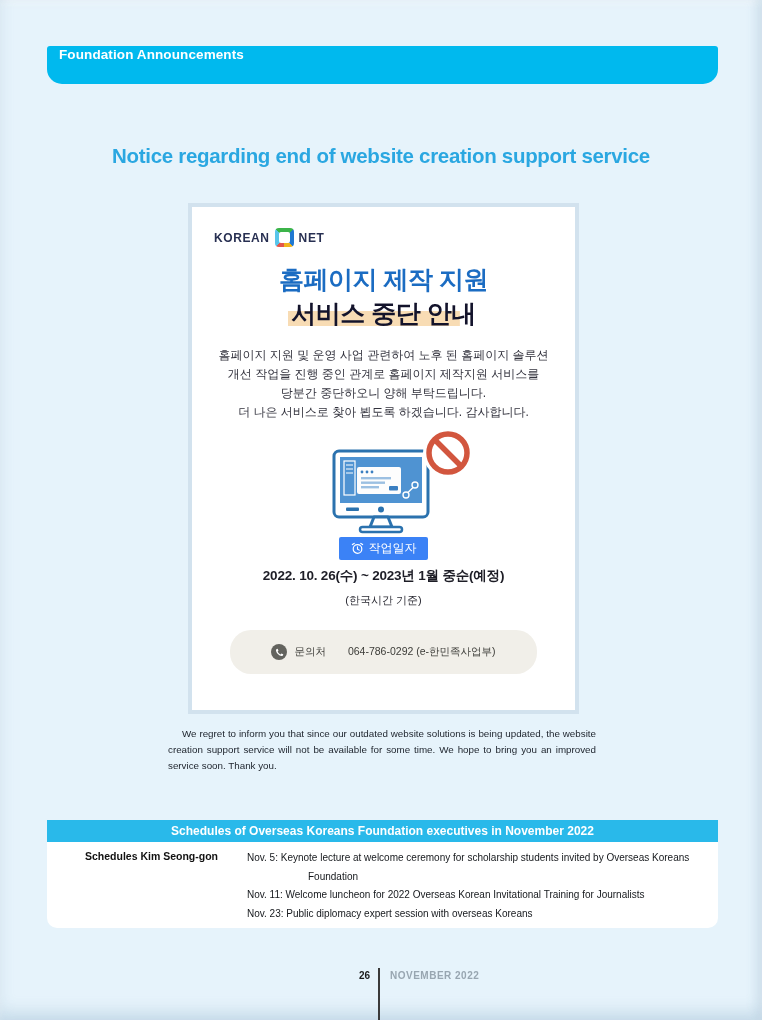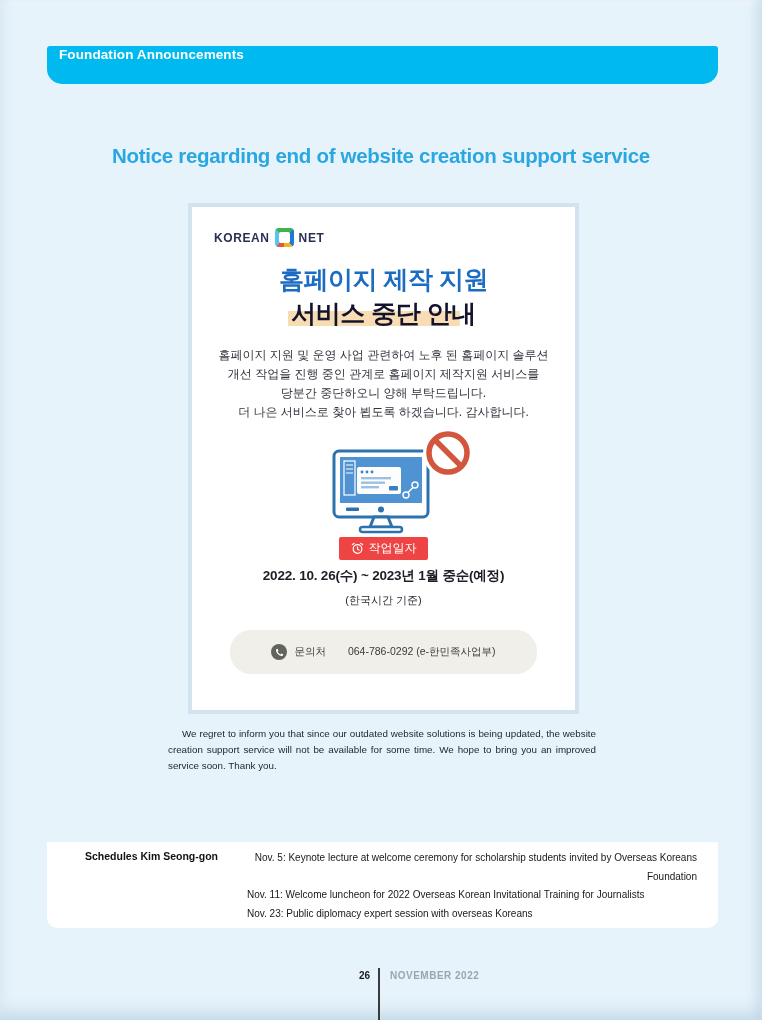--- a/index.html
+++ b/index.html
@@ -37,21 +37,21 @@
   .hl2 { position:absolute; top:90px; left:0; width:100%; text-align:center;
     font-size:25px; font-weight:800; color:#13132b; letter-spacing:-.5px; }
   .hl2 span { padding:0 3px;
     background-image:linear-gradient(#f8dcb4,#f8dcb4);
     background-repeat:no-repeat; background-size:90% 15px; background-position:left 92%; }
   .flyer-body { position:absolute; top:139px; left:0; width:100%; text-align:center;
     font-size:12px; line-height:19px; color:#32323d; }
   .illus { position:absolute; left:134px; top:220px; }
   .date-btn {
     position:absolute; left:147px; top:330px; width:89px; height:23px;
-    background:#ef4444; border-radius:2px; color:#fff; font-size:12px;
+    background:#3b82f6; border-radius:2px; color:#fff; font-size:12px;
     display:flex; align-items:center; justify-content:center; gap:5px;
   }
   .date-range { position:absolute; top:360px; left:0; width:100%; text-align:center;
     font-size:13.5px; font-weight:600; color:#1d1d26; letter-spacing:-.2px; }
   .tz-note { position:absolute; top:386px; left:0; width:100%; text-align:center;
     font-size:11px; color:#2a2a33; }
   .contact-bar {
     position:absolute; left:38px; top:423px; width:307px; height:44px;
     background:#f1efe9; display:flex; align-items:center; justify-content:center; gap:7px;
     font-size:10.5px; color:#3c3c38;border-radius:21px;
@@ -72,21 +72,21 @@
     display:flex; align-items:center; justify-content:center;
   }
   .sched-box {
     position:absolute; left:47px; top:842px; width:671px; height:86px;
     background:#fff; border-radius:0 0 10px 10px;
   }
   .sched-person { position:absolute; left:38px; top:8px;
     font-size:10.5px; font-weight:bold; color:#111; }
   .sched-items { position:absolute; left:200px; top:7px; font-size:10px; color:#15181c; line-height:18.5px; }
   .sched-item { padding-left:61px; text-indent:-61px; max-width:480px; }
-  .sched-item:first-child { max-width:450px;text-align:right; }
+  .sched-item:first-child { max-width:450px; }
   
   .pg-footer { position:absolute; left:0; top:968px; width:100%; height:52px; }
   .pg-num { position:absolute; right:392px; top:2px; font-size:10px; font-weight:bold; color:#1c1c1c; }
   .pg-line { position:absolute; left:378px; top:0; width:1.5px; height:52px; background:#3a3a3a; }
   .pg-issue { position:absolute; left:390px; top:2px; font-size:10px; font-weight:bold;
     color:#98a6b1; letter-spacing:.5px;text-align:center; }
 </style>
 </head>
 <body>
 
@@ -174,20 +174,21 @@
       </span>
       <span>문의처</span>
       <span class="contact-gap"></span>
       <span>064-786-0292 (e-한민족사업부)</span>
     </div>
 
   </div>
 
   <p class="eng-par">We regret to inform you that since our outdated website solutions is being updated, the website creation support service will not be available for some time. We hope to bring you an improved service soon. Thank you.</p>
 
+  <div class="sched-head">Schedules of Overseas Koreans Foundation executives in November 2022</div>
   <div class="sched-box">
     <div class="sched-person">Schedules Kim Seong-gon</div>
     <div class="sched-items">
       <div class="sched-item"><span>Nov. 5:</span> <span>Keynote lecture at welcome ceremony for scholarship students invited by Overseas Koreans Foundation</span></div>
       <div class="sched-item"><span>Nov. 11:</span> <span>Welcome luncheon for 2022 Overseas Korean Invitational Training for Journalists</span></div>
       <div class="sched-item"><span>Nov. 23:</span> <span>Public diplomacy expert session with overseas Koreans</span></div>
     </div>
   </div>
 
   <div class="pg-footer">

